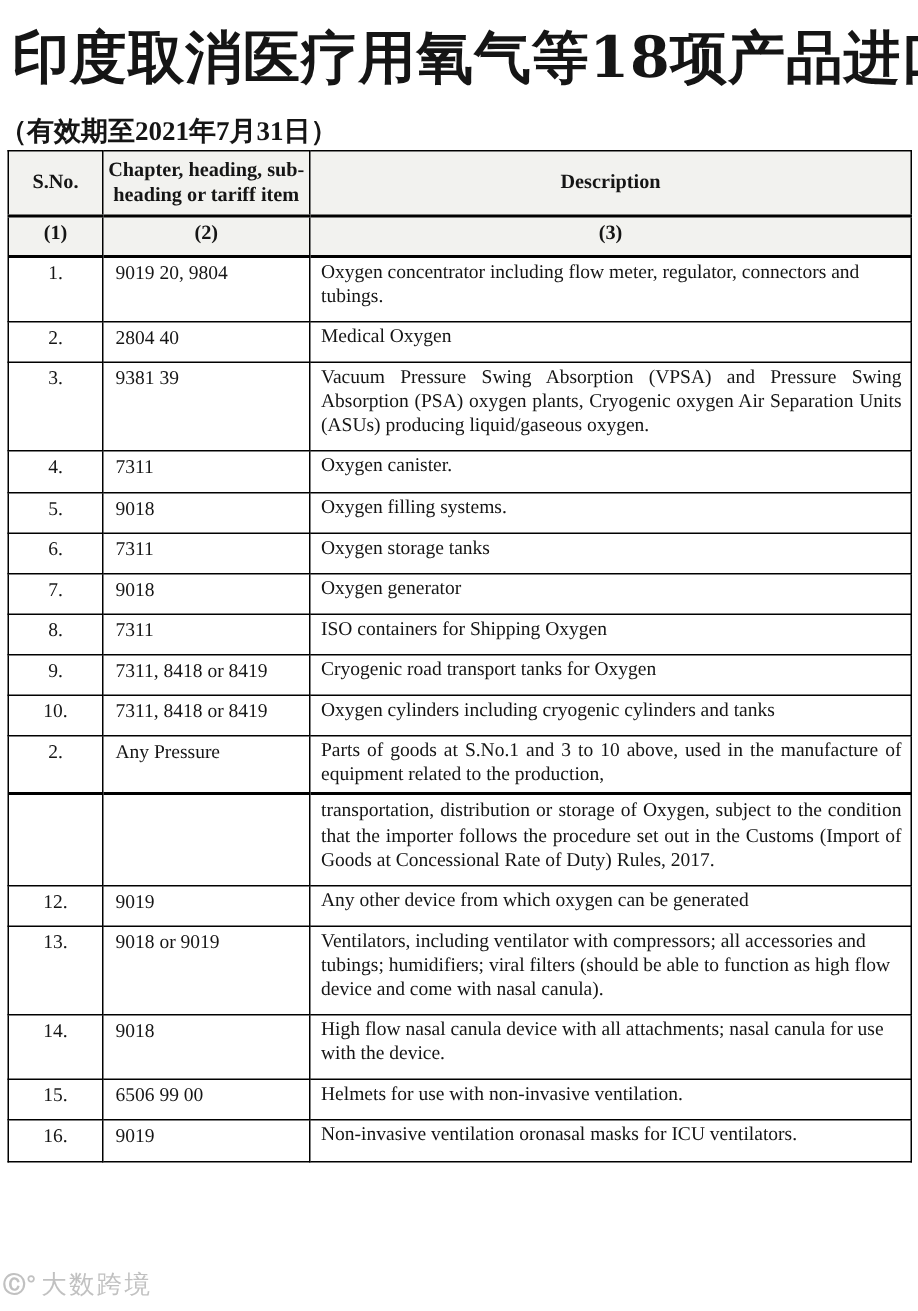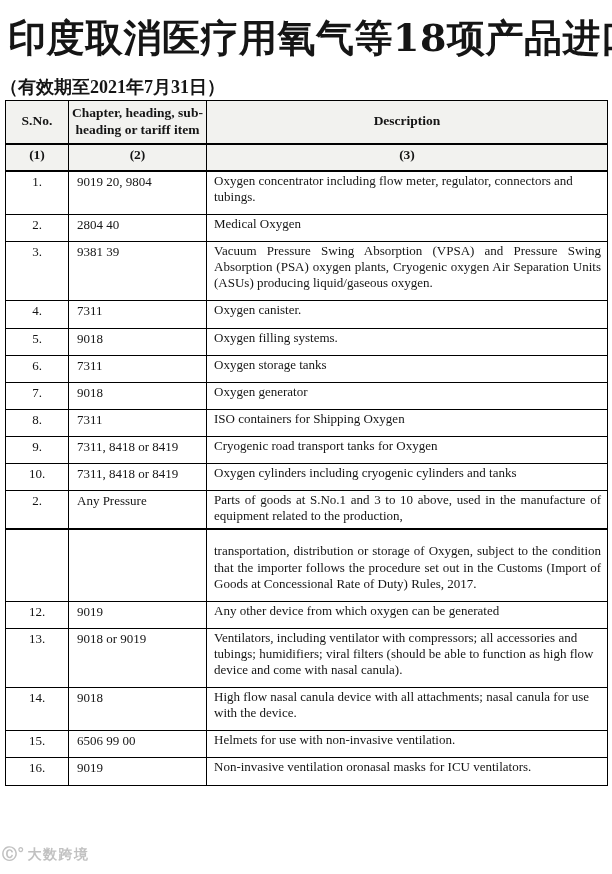--- a/index.html
+++ b/index.html
@@ -88,36 +88,36 @@
   td.desc {
     vertical-align: top;
     padding: 1px 6px 9px 7px;
     line-height: 1.24;
   }
 
   td.desc.justify { text-align: justify; font-family: Liberation Serif, serif; }
 
   tr.split td { border-bottom: 2.5px solid #000; }
   tr.split td.desc { padding-bottom: 4px; }
-  tr.continuation td.desc { padding-top: 13px; }
+  tr.continuation td.desc { padding-top: 2px; }
 
   .watermark {
     position: absolute;
     left: 2px;
     top: 845px;
     display: flex;
     align-items: center;
     gap: 3px;
     color: #8f8f8f;
     opacity: 0.55;
     font-family: "DejaVu Sans", sans-serif;
     pointer-events: none;
   }
   .wm-icon { font-size: 15px; font-weight: 700; }
-  .wm-text { font-size: 14px; font-weight: 700; letter-spacing: 1.5px; }
+  .wm-text { font-size: 17px; font-weight: 400; letter-spacing: 1.5px; }
 </style>
 </head>
 <body>
 
 <div class="page">
 
   <h1 class="doc-title">印度取消医疗用氧气等18项产品进口关税</h1>
   <h2 class="doc-subtitle">（有效期至2021年7月31日）</h2>
 
   <table class="tariff">

